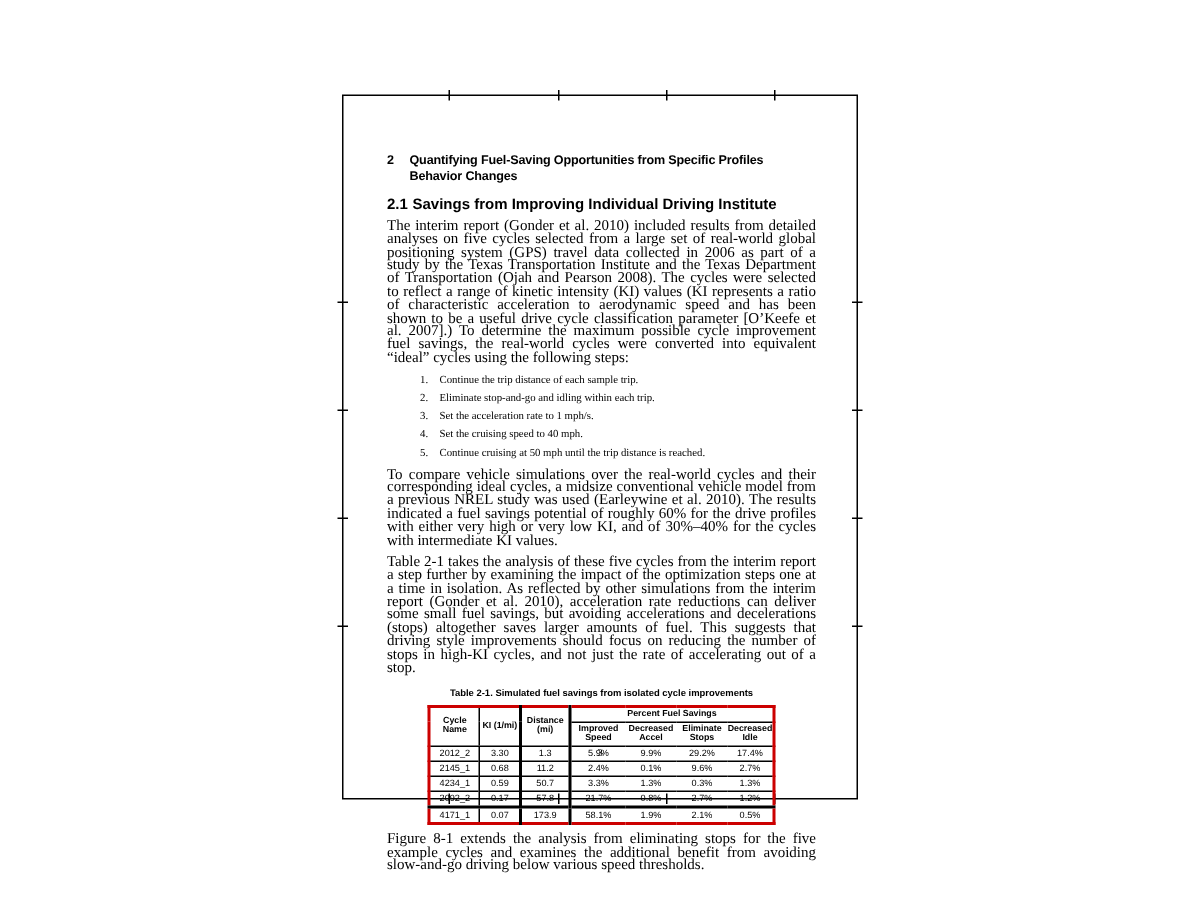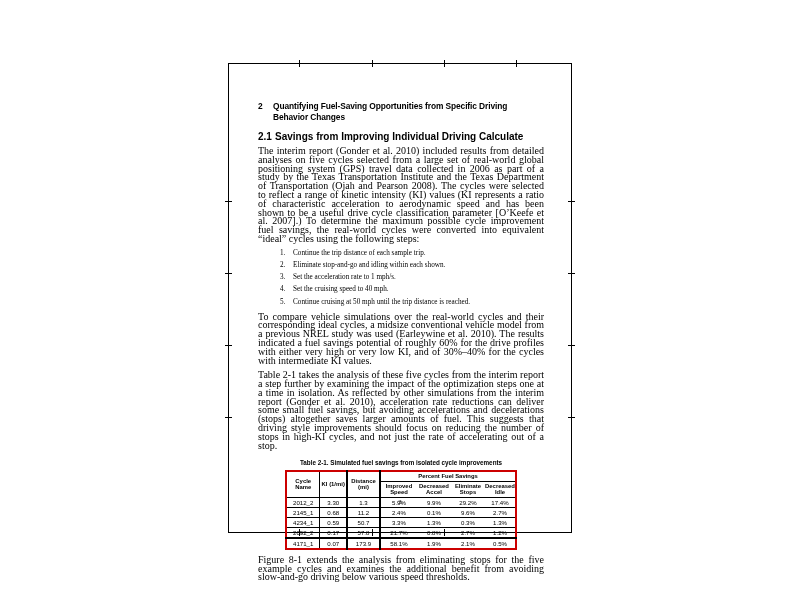--- a/index.html
+++ b/index.html
@@ -73,39 +73,39 @@
   <div class="tick-h" style="top:353px; left:-4px;"></div>
   <div class="tick-h" style="top:137px; right:-4px;"></div>
   <div class="tick-h" style="top:209px; right:-4px;"></div>
   <div class="tick-h" style="top:281px; right:-4px;"></div>
   <div class="tick-h" style="top:353px; right:-4px;"></div>
 
   <div class="content">
 
     <div class="title">
       <span class="num">2</span>
-      <span>Quantifying Fuel-Saving Opportunities from Specific Driving Behavior Changes</span>
+      <span>Quantifying Fuel-Saving Opportunities from Specific Profiles Behavior Changes</span>
     </div>
 
     <div class="s2">
       <span class="num">2.1</span>
-      <span>Savings from Improving Individual Driving Calculate</span>
+      <span>Savings from Improving Individual Driving Institute</span>
     </div>
 
 
     <div class="para">The interim report (Gonder et al. 2010) included results from detailed analyses on five cycles selected from a large set of real-world global positioning system (GPS) travel data collected in 2006 as part of a study by the Texas Transportation Institute and the Texas Department of Transportation (Ojah and Pearson 2008). The cycles were selected to reflect a range of kinetic intensity (KI) values (KI represents a ratio of characteristic acceleration to aerodynamic speed and has been shown to be a useful drive cycle classification parameter [O’Keefe et al. 2007].) To determine the maximum possible cycle improvement fuel savings, the real-world cycles were converted into equivalent “ideal” cycles using the following steps:</div>
 
     <div class="steps">
       <div class="step">
         <span class="n">1.</span>
         <span>Continue the trip distance of each sample trip.</span>
       </div>
       <div class="step">
         <span class="n">2.</span>
-        <span>Eliminate stop-and-go and idling within each shown.</span>
+        <span>Eliminate stop-and-go and idling within each trip.</span>
       </div>
       <div class="step">
         <span class="n">3.</span>
         <span>Set the acceleration rate to 1 mph/s.</span>
       </div>
       <div class="step">
         <span class="n">4.</span>
         <span>Set the cruising speed to 40 mph.</span>
       </div>
       <div class="step">

